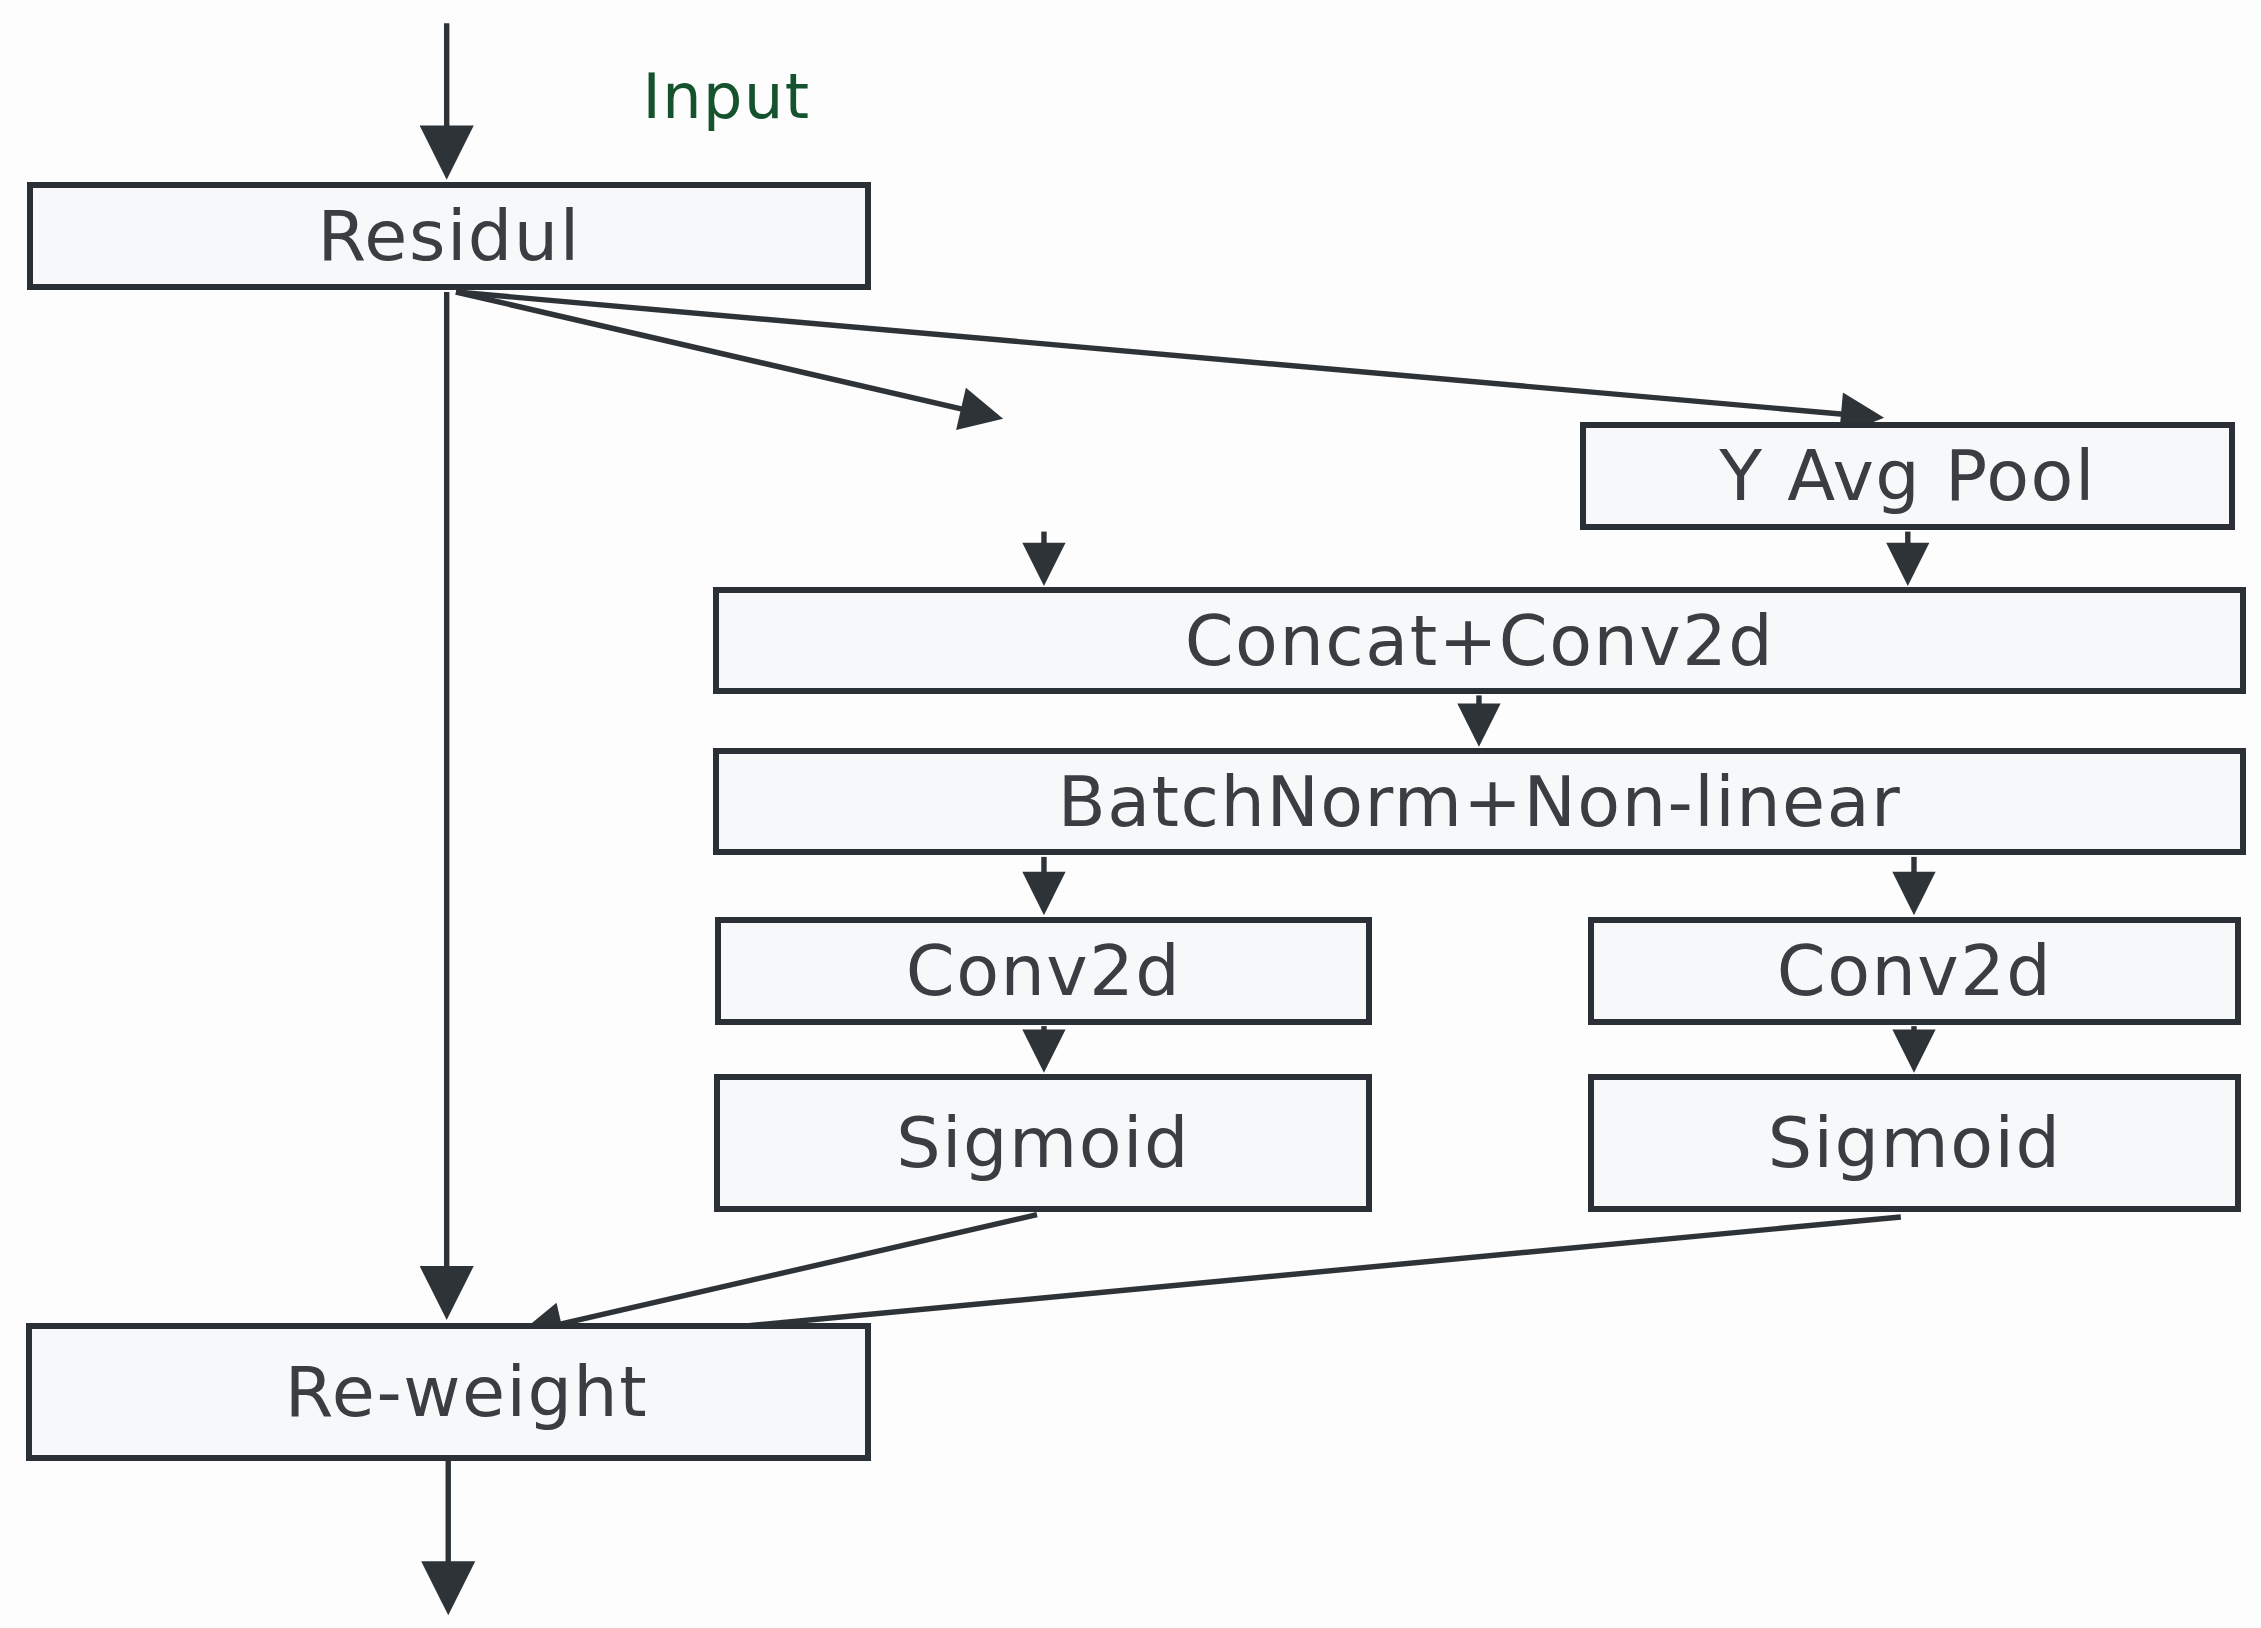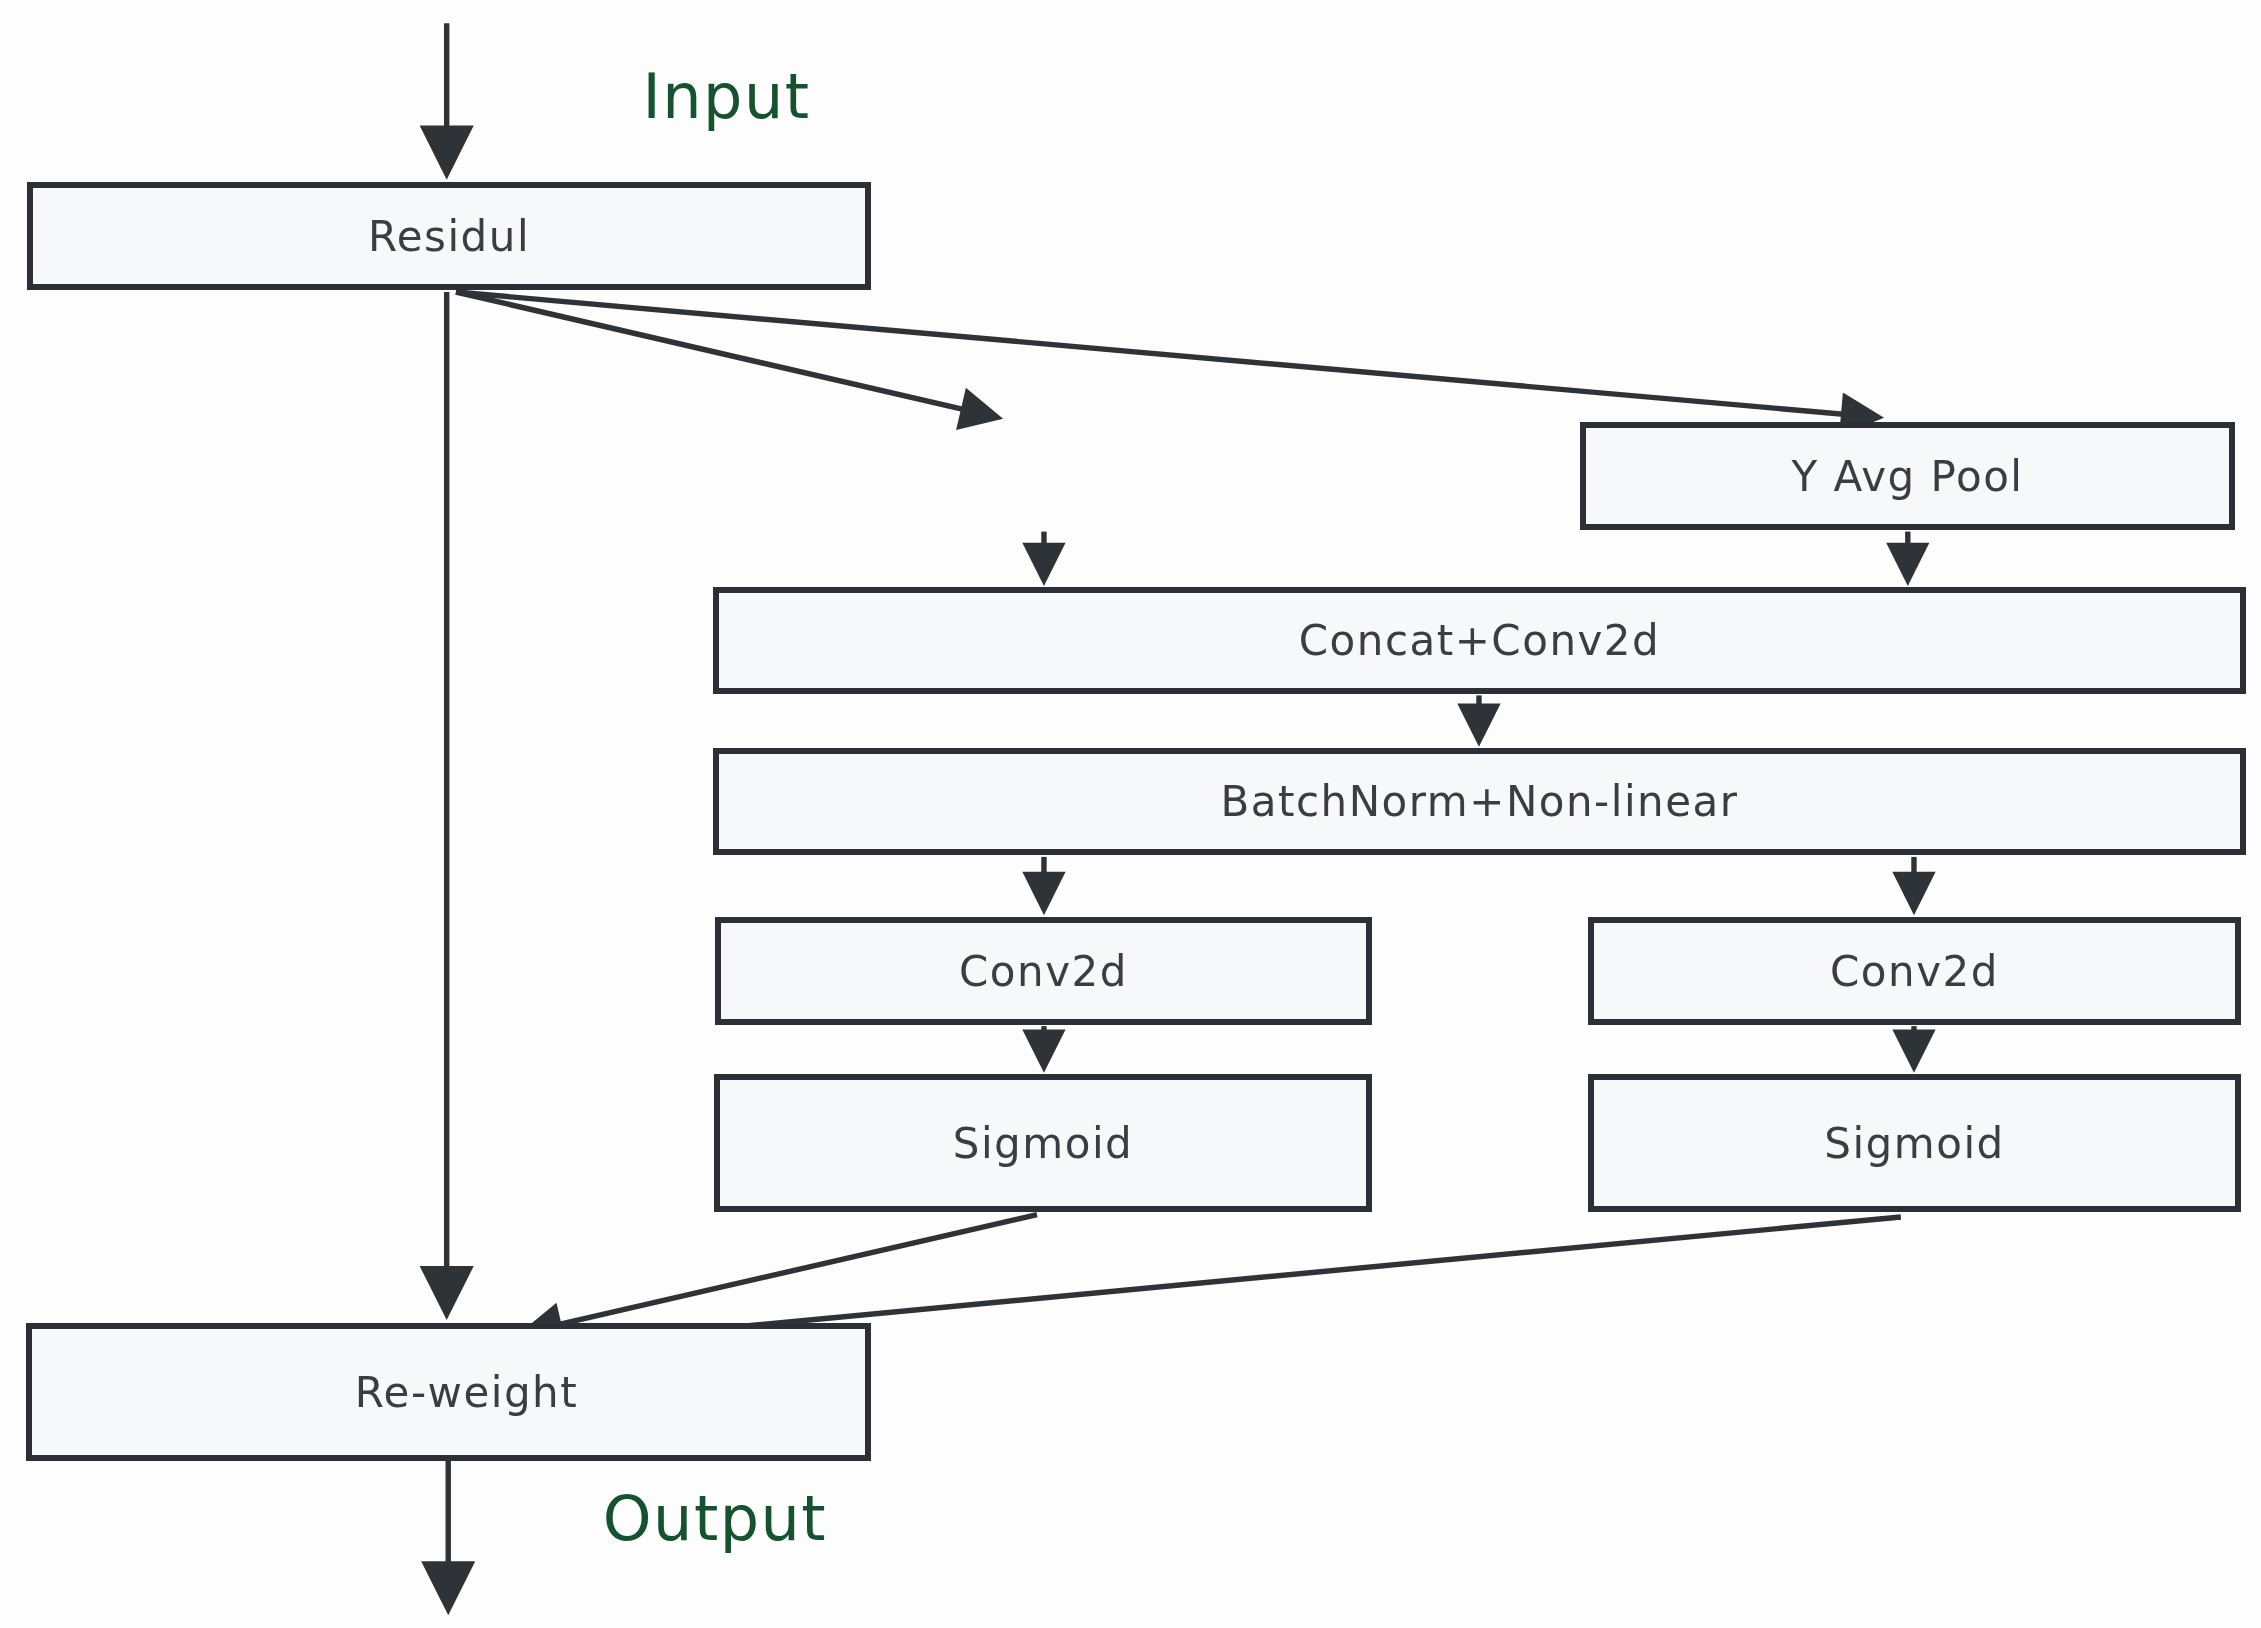--- a/index.html
+++ b/index.html
@@ -23,21 +23,21 @@
   }
   .node {
     position: absolute;
     box-sizing: border-box;
     border: 6.2px solid #2b3036;
     background: #f7f8f9;
     color: #3a3e42;
     display: flex;
     align-items: center;
     justify-content: center;
-    font-size: 42px;
+    font-size: 70px;
     letter-spacing: 1.5px;
     white-space: nowrap;
   }
   .flow-label {
     position: absolute;
     color: #14532d;
     font-size: 62px;
     letter-spacing: 1.5px;
     text-align: center;
     white-space: nowrap;
@@ -120,16 +120,15 @@
   </div>
 
   <div class="node" id="n-sigmoid-right">
     <span>Sigmoid</span>
   </div>
 
   <div class="node" id="n-reweight">
     <span>Re-weight</span>
   </div>
 
-  <div class="flow-label" id="lbl-output">Output</div>
 
 </div>
 
 
 </body></html>

